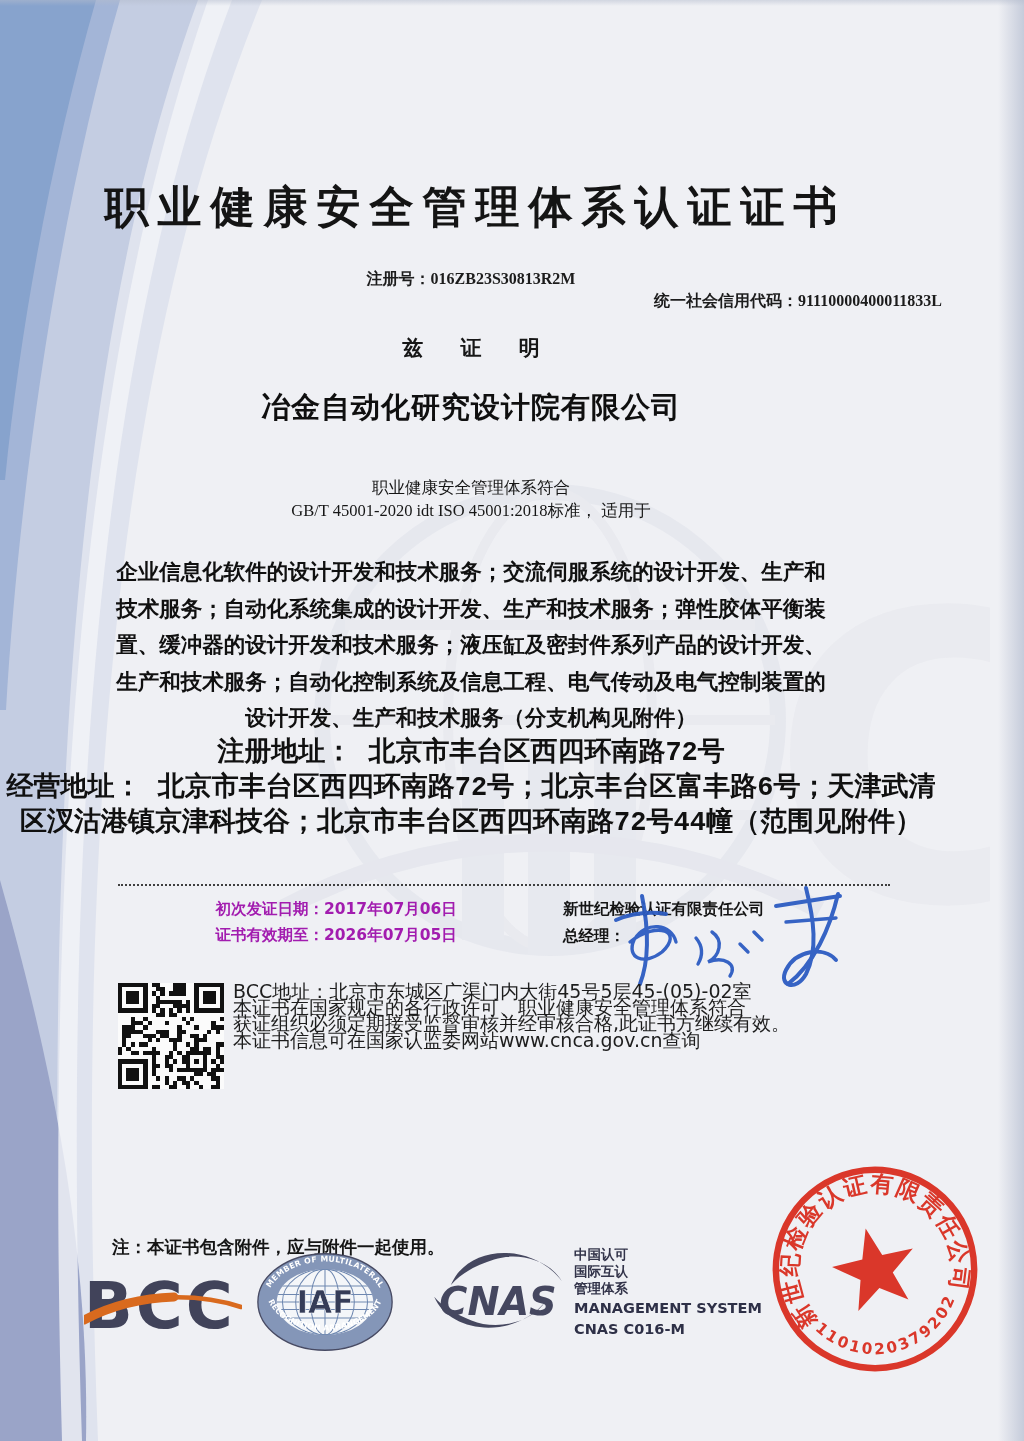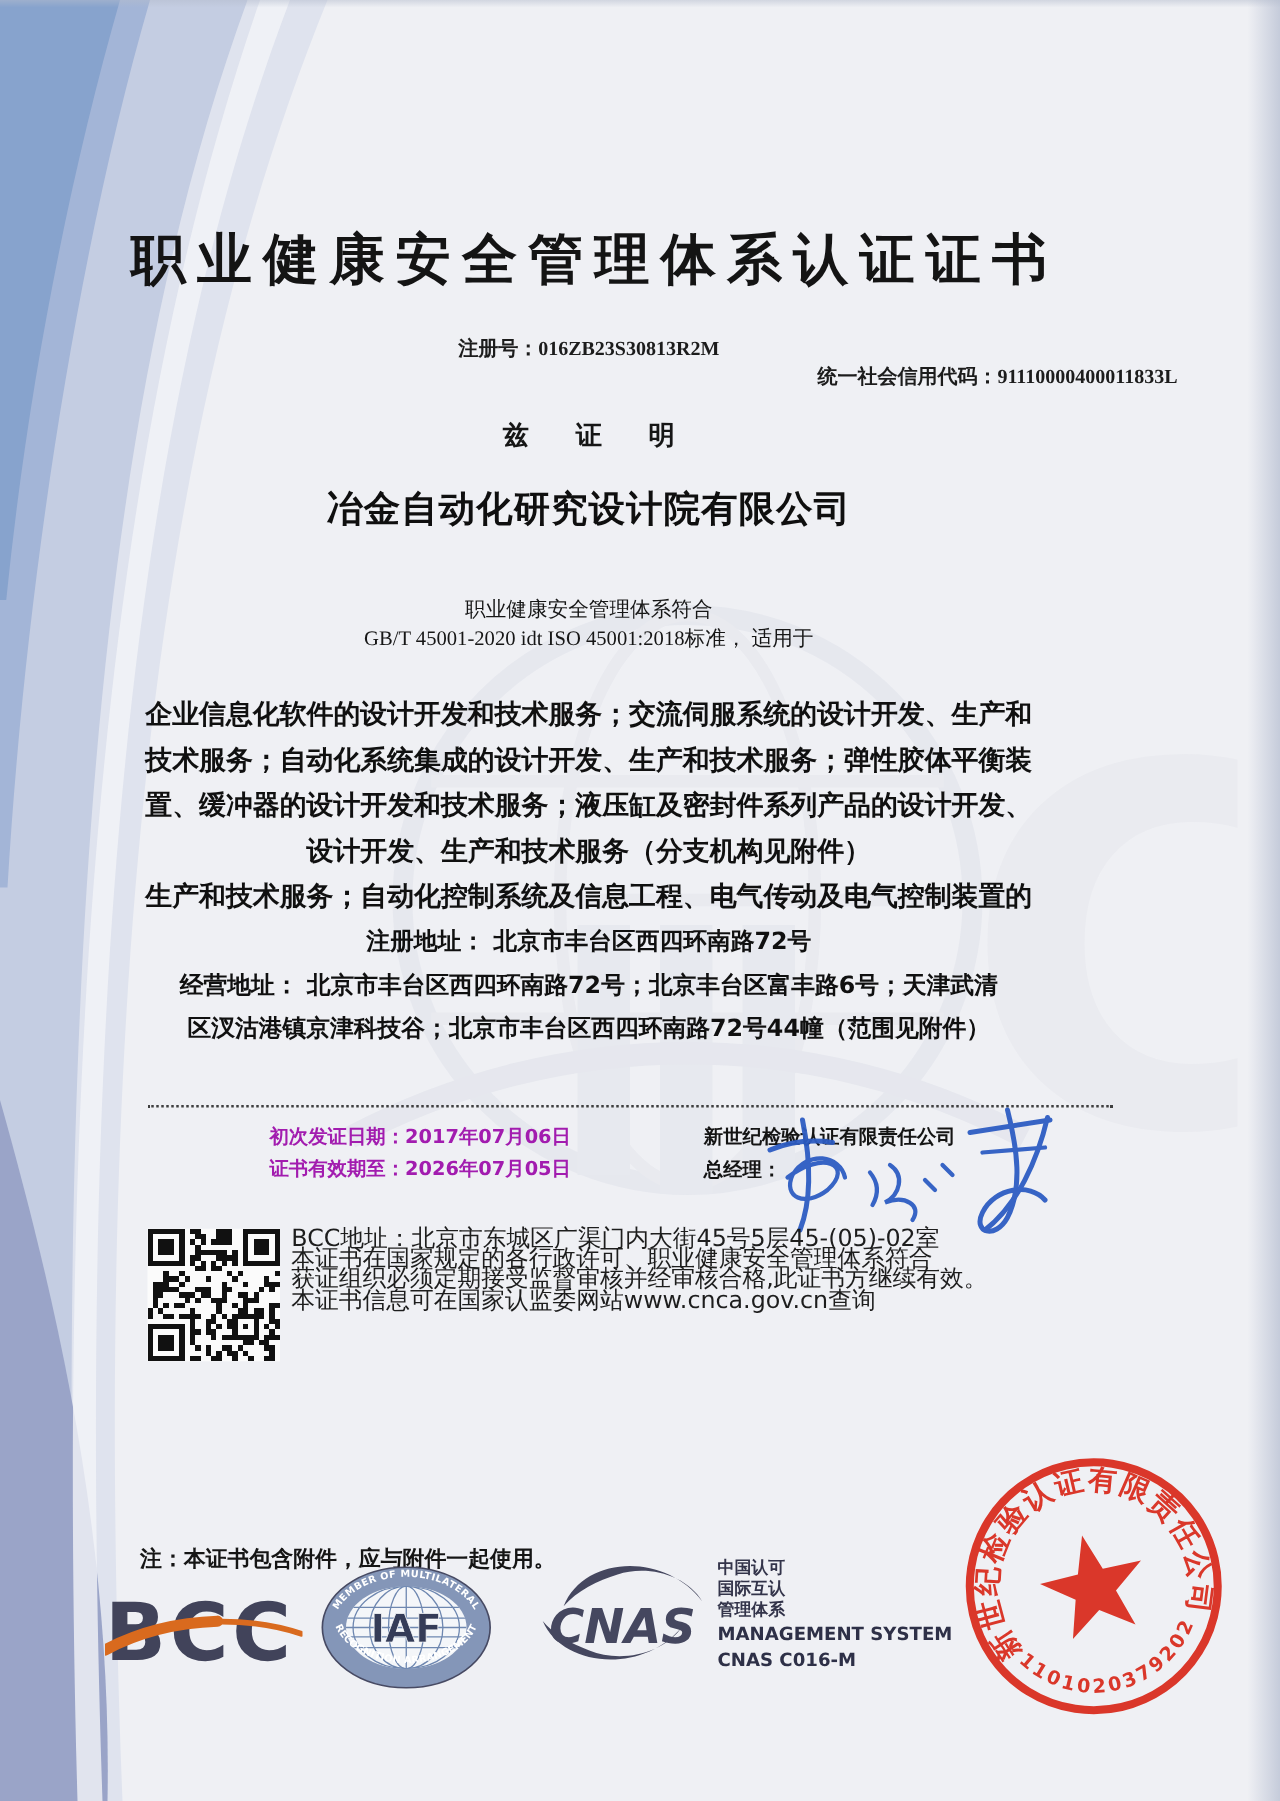--- a/index.html
+++ b/index.html
@@ -21,21 +21,21 @@
   #watermark{left:210px;top:430px;opacity:.75;}
 
   #title{top:178px;font-size:44px;font-weight:700;letter-spacing:9px;text-indent:9px;color:#141414;}
   #reg-line1{top:269px;font-size:16px;font-weight:700;color:#1c1c1c;}
   #reg-line2{top:291px;font-size:16px;font-weight:700;color:#1c1c1c;text-align:right;}
   #hereby{top:334px;font-size:21px;font-weight:600;letter-spacing:16px;text-indent:16px;}
   #company{top:388px;font-size:29px;font-weight:700;letter-spacing:1px;color:#0f0f0f;}
   #conf1{top:477px;font-size:16.5px;font-weight:500;}
   #conf2{top:500px;font-size:16.5px;font-weight:500;}
   #scope{top:554px;font-size:21.5px;font-weight:700;line-height:36.5px;color:#101010;}
-  #addresses{top:736px;font-size:19px;font-weight:700;line-height:35px;color:#101010;}
+  #addresses{top:736px;font-size:27px;font-weight:700;line-height:35px;color:#101010;font-family:Liberation Mono, monospace;}
   #dotted-separator{left:118px;top:884px;width:772px;height:0;border-top:2px dotted #3f3f3f;}
 
   #dates{left:206px;top:896px;font-size:15.5px;font-weight:700;color:#a21caf;}
   #dates .row{display:flex;line-height:26px;}
   #dates .lbl{width:118px;text-align:right;}
   #issuer{left:563px;top:896px;font-size:15.5px;font-weight:700;color:#141414;line-height:27px;}
 
   #qr{left:118px;top:983px;}
   #bcc-info{left:233px;top:983px;font-size:19px;font-weight:500;line-height:16.2px;color:#1d1d1d;}
 
@@ -92,22 +92,22 @@
 
 <div id="company" class="abs center">冶金自动化研究设计院有限公司</div>
 
 <div id="conf1" class="abs center serif">职业健康安全管理体系符合</div>
 <div id="conf2" class="abs center serif">GB/T 45001-2020 idt ISO 45001:2018标准， 适用于</div>
 
 <div id="scope" class="abs center">
   <div>企业信息化软件的设计开发和技术服务；交流伺服系统的设计开发、生产和</div>
   <div>技术服务；自动化系统集成的设计开发、生产和技术服务；弹性胶体平衡装</div>
   <div>置、缓冲器的设计开发和技术服务；液压缸及密封件系列产品的设计开发、</div>
+  <div>生产和技术服务；自动化控制系统及信息工程、电气传动及电气控制装置的</div>
   <div>设计开发、生产和技术服务（分支机构见附件）</div>
-  <div>生产和技术服务；自动化控制系统及信息工程、电气传动及电气控制装置的</div>
 </div>
 
 <div id="addresses" class="abs center">
   <div>注册地址： 北京市丰台区西四环南路72号</div>
   <div>经营地址： 北京市丰台区西四环南路72号；北京丰台区富丰路6号；天津武清</div>
   <div>区汊沽港镇京津科技谷；北京市丰台区西四环南路72号44幢（范围见附件）</div>
 </div>
 
 <div id="dotted-separator" class="abs"></div>
 

